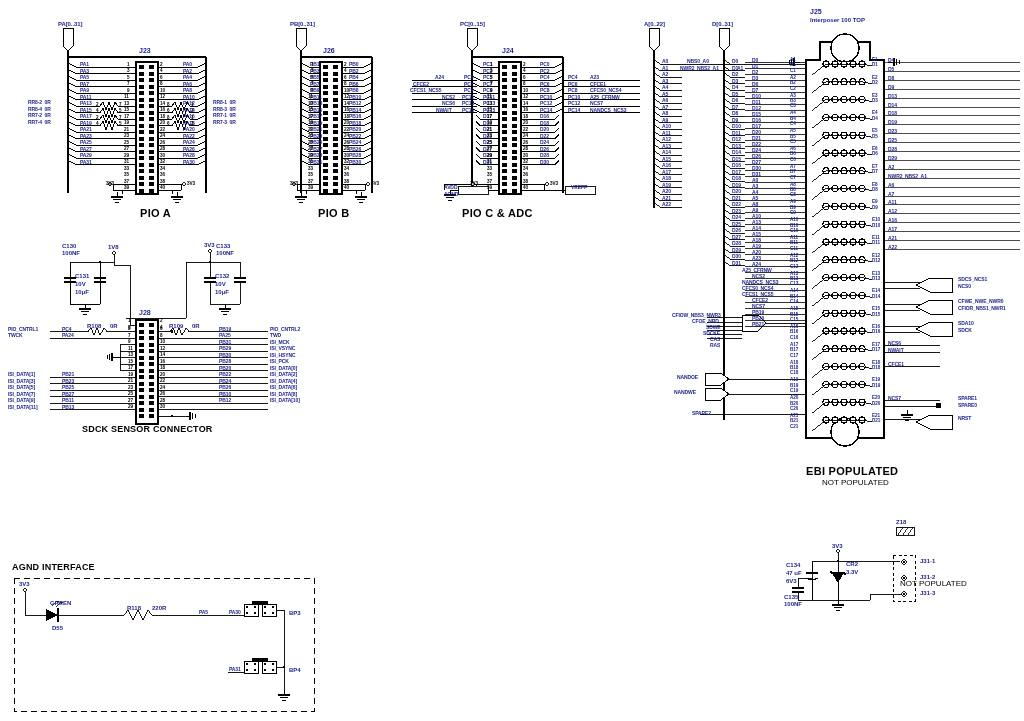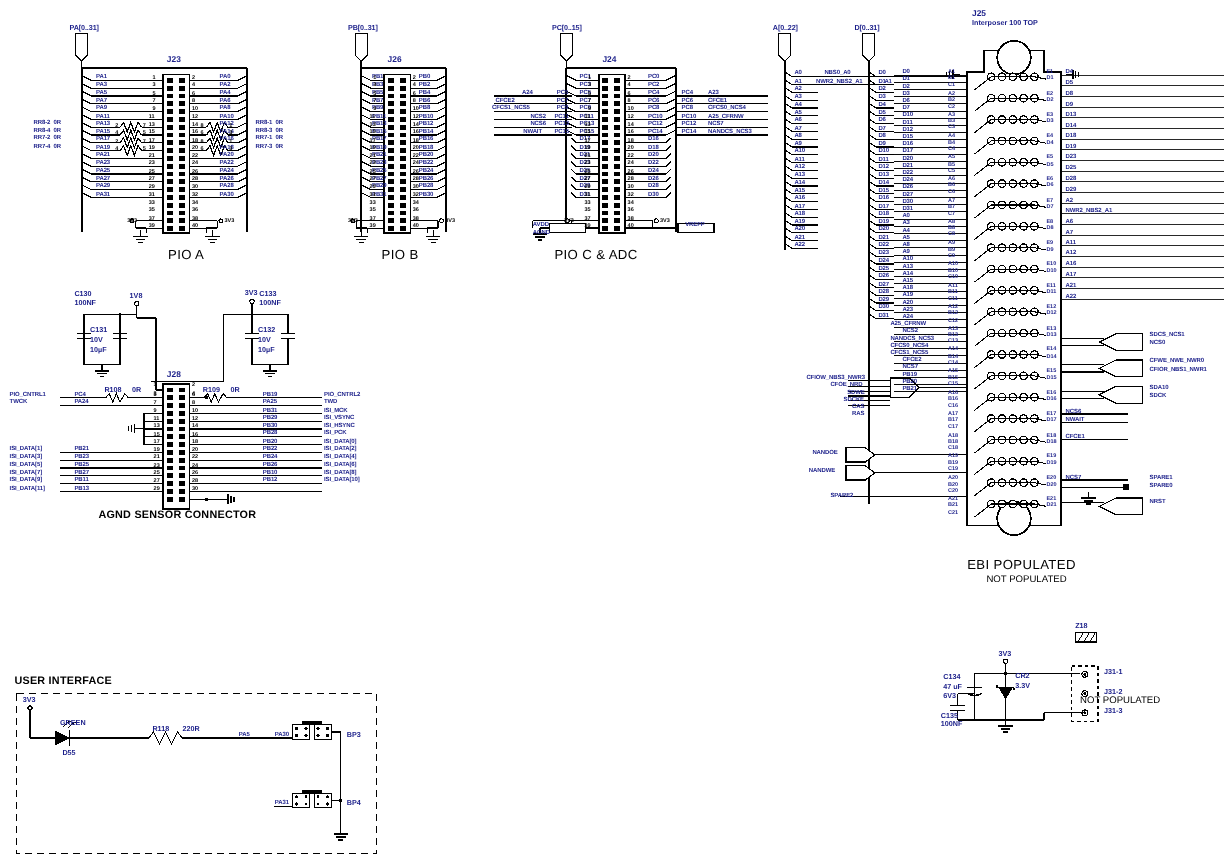--- a/index.html
+++ b/index.html
@@ -7,21 +7,21 @@
        font-family:"Liberation Sans", sans-serif;
        -webkit-font-smoothing:none;}
   .sheet{position:absolute;left:0;top:0;width:1024px;height:721px;overflow:hidden;}
   svg.layer{position:absolute;left:0;top:0;width:1024px;height:721px;}
   .t{position:absolute;white-space:pre;line-height:1;}
   .net{color:#1b1f8a;font-size:5px;font-weight:bold;letter-spacing:-0.1px;}
   .net6{color:#1b1f8a;font-size:6px;font-weight:bold;letter-spacing:-0.1px;}
   .pin{color:#000;font-size:4.6px;font-weight:bold;}
   .ref{color:#1b1f8a;font-size:6px;font-weight:bold;}
   .ref7{color:#1b1f8a;font-size:7px;font-weight:bold;}
-  .title{color:#000;font-size:11px;font-weight:normal;letter-spacing:0.3px;}
+  .title{color:#000;font-size:11px;font-weight:bold;letter-spacing:0.3px;}
   .title2{color:#000;font-size:9px;font-weight:bold;letter-spacing:0.2px;}
   .sub{color:#000;font-size:8px;font-weight:normal;}
   .tny{color:#1b1f8a;font-size:4.6px;font-weight:bold;}
 </style>
 </head>
 <body>
 
 <div class="sheet">
 
 <svg class="layer" shape-rendering="crispEdges">
@@ -1513,21 +1513,21 @@
 <div class="t net" style="left:958px;top:321px">SDA10</div>
 <div class="t net" style="left:958px;top:328px">SDCK</div>
 <div class="t net" style="left:888px;top:341px">NCS6</div>
 <div class="t net" style="left:888px;top:348px">NWAIT</div>
 <div class="t net" style="left:888px;top:362px">CFCE1</div>
 <div class="t net" style="left:958px;top:396px">SPARE1</div>
 <div class="t net" style="left:958px;top:403px">SPARE0</div>
 <div class="t net" style="left:958px;top:416px">NRST</div>
 <div class="t net" style="left:888px;top:396px">NCS7</div>
 
-<div class="t title2" style="left:82px;top:425px">AGND SENSOR CONNECTOR</div>
+<div class="t title2" style="left:82px;top:425px">SDCK SENSOR CONNECTOR</div>
 <div class="t ref7" style="left:139px;top:309px">J28</div>
 <div class="t ref" style="left:62px;top:243px">C130</div>
 <div class="t ref" style="left:62px;top:250px">100NF</div>
 <div class="t ref" style="left:75px;top:273px">C131</div>
 <div class="t ref" style="left:75px;top:281px">10V</div>
 <div class="t ref" style="left:75px;top:289px">10µF</div>
 <div class="t ref" style="left:216px;top:243px">C133</div>
 <div class="t ref" style="left:216px;top:250px">100NF</div>
 <div class="t ref" style="left:215px;top:273px">C132</div>
 <div class="t ref" style="left:215px;top:281px">10V</div>
@@ -1606,21 +1606,21 @@
       <div class="t net" style="left: 219px; top: 391.5px;">PB10</div>
       <div class="t net" style="left: 270px; top: 391.5px;">ISI_DATA[8]</div>
       <div class="t pin" style="left: 160px; top: 398.5px;">28</div>
       <div class="t net" style="left: 219px; top: 398px;">PB12</div>
       <div class="t net" style="left: 270px; top: 398px;">ISI_DATA[10]</div>
       <div class="t pin" style="left: 160px; top: 405px;">30</div>
       <div class="t pin" style="left: 160px; top: 319px;">2</div>
       <div class="t pin" style="left: 160px; top: 325.5px;">4</div>
     </div>
 
-<div class="t title2" style="left:12px;top:563px">USER INTERFACE</div>
+<div class="t title2" style="left:12px;top:563px">AGND INTERFACE</div>
 <div class="t ref" style="left:19px;top:581px">3V3</div>
 <div class="t ref" style="left:50px;top:600px">GREEN</div>
 <div class="t ref" style="left:52px;top:625px">D55</div>
 <div class="t ref" style="left:127px;top:605px">R118</div>
 <div class="t ref" style="left:152px;top:605px">220R</div>
 <div class="t net" style="left:199px;top:610px">PA5</div>
 <div class="t net" style="left:229px;top:610px">PA30</div>
 <div class="t ref" style="left:289px;top:610px">BP3</div>
 <div class="t net" style="left:229px;top:667px">PA31</div>
 <div class="t ref" style="left:289px;top:667px">BP4</div>

